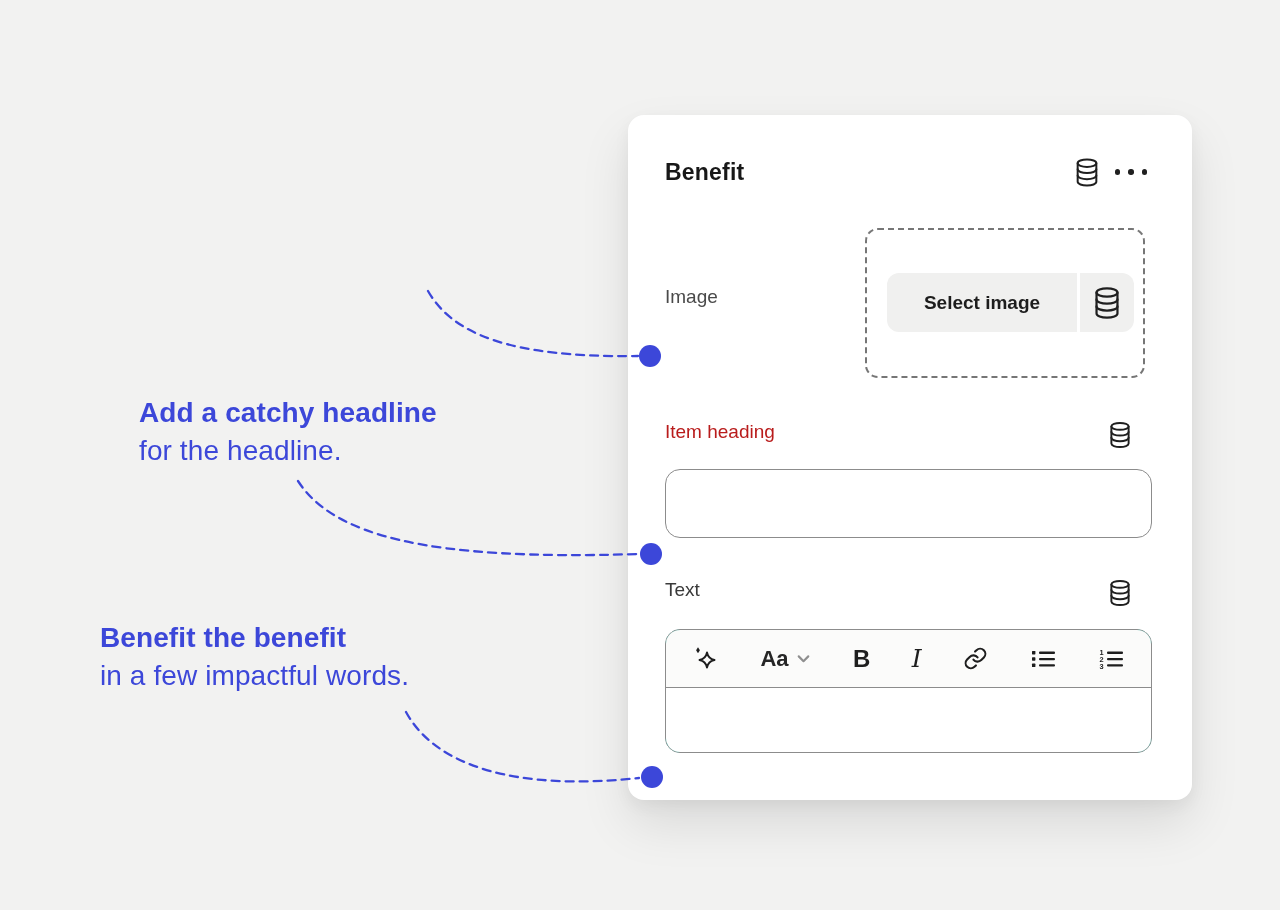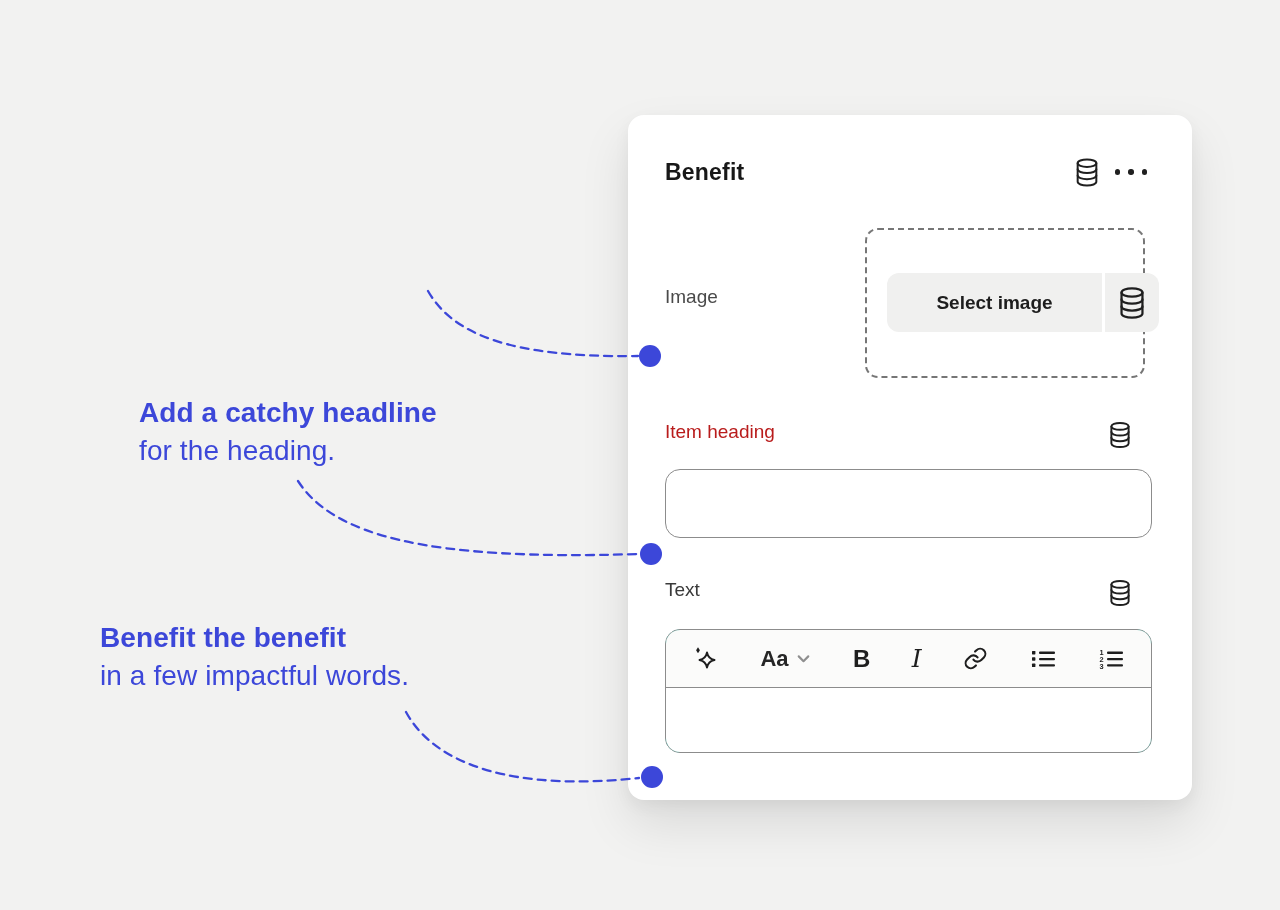--- a/index.html
+++ b/index.html
@@ -99,21 +99,21 @@
     left: 237px; top: 113px;
     width: 280px; height: 150px;
     border: 2px dashed #767676;
     border-radius: 13px;
     box-sizing: border-box;
     background: #ffffff;
   }
   .split-button {
     position: absolute;
     left: 20px; top: 43px;
-    width: 272px; height: 59px;
+    width: 247px; height: 59px;
     display: flex;
     gap: 3px;
   }
   .split-main {
     flex: 1;
     background: #f0f0ef;
     border: none;
     border-radius: 12px 0 0 12px;
     font-family: "Liberation Sans", sans-serif;
     font-size: 19px;
@@ -186,21 +186,21 @@
 
   svg { display: block; }
 </style>
 </head>
 <body>
 
 <div id="stage">
 
   <div class="note" id="note-2">
     <span class="note-title">Add a catchy headline</span>
-    <span class="note-body">for the heading.</span>
+    <span class="note-body">for the headline.</span>
   </div>
   <div class="note" id="note-3">
     <span class="note-title">Benefit the benefit</span>
     <span class="note-body">in a few impactful words.</span>
   </div>
 
   <div class="panel">
 
     <div class="panel-title">Benefit</div>
 

